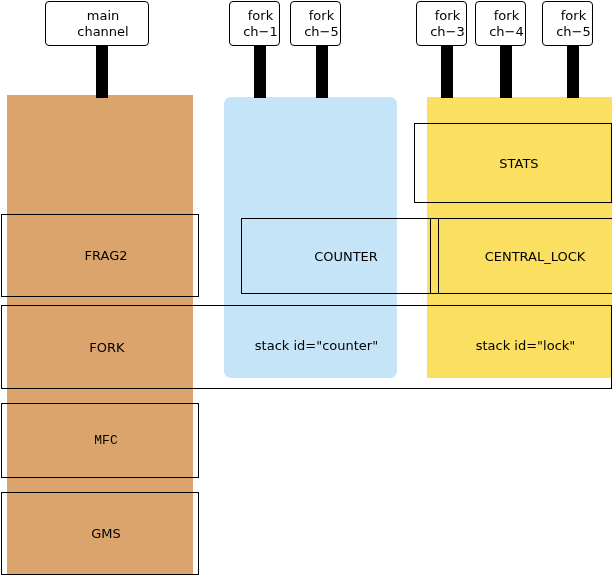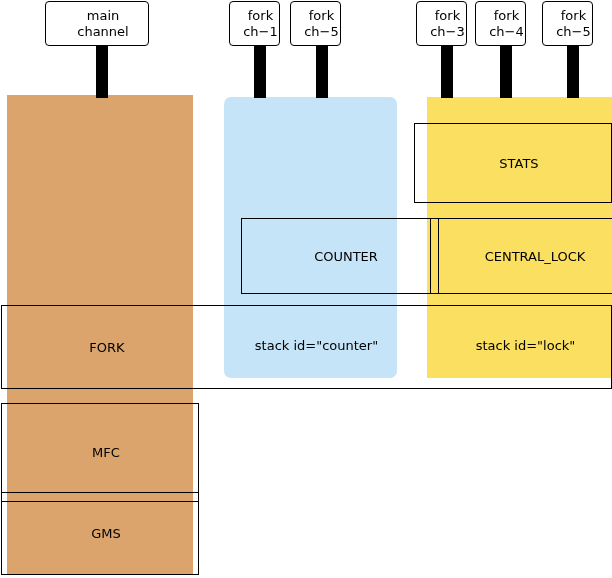--- a/index.html
+++ b/index.html
@@ -108,32 +108,35 @@
   </div>
   <div class="abs topbox" style="left:542px; top:1px; width:51px; height:45px;">
     <span>fork</span>
     <span>ch−5</span>
   </div>
 
   <div class="abs stackbox" style="left:414px; top:123px; width:198px; height:80px;">
     <span>STATS</span>
   </div>
 
+  <div class="abs stackbox" style="left:1px; top:214px; width:198px; height:83px;">
+    <span>FRAG2</span>
+  </div>
   <div class="abs stackbox" style="left:208px; top:218px; width:198px; height:76px;margin-left:33px;">
     <span>COUNTER</span>
   </div>
   <div class="abs stackbox" style="left:414px; top:218px; width:198px; height:76px;margin-left:16px;">
     <span>CENTRAL_LOCK</span>
   </div>
 
   <div class="abs stackbox wide" style="left:1px; top:305px; width:611px; height:84px;">
     <span class="abs" style="left:0; top:0; width:198px; height:82px; display:flex; align-items:center; justify-content:center;">FORK</span>
   </div>
 
-  <div class="abs stackbox" style="left:1px; top:403px; width:198px; height:99px;">
+  <div class="abs stackbox" style="left:1px; top:403px; width:198px; height:75px;font-family:Liberation Mono, monospace;">
     <span>MFC</span>
   </div>
   <div class="abs stackbox" style="left:1px; top:492px; width:198px; height:83px;">
     <span>GMS</span>
   </div>
 
   <div class="abs caption" style="left:224px; top:330px; width:173px; height:30px;">
     <span>stack id="counter"</span>
   </div>
   <div class="abs caption" style="left:427px; top:330px; width:185px; height:30px;">

